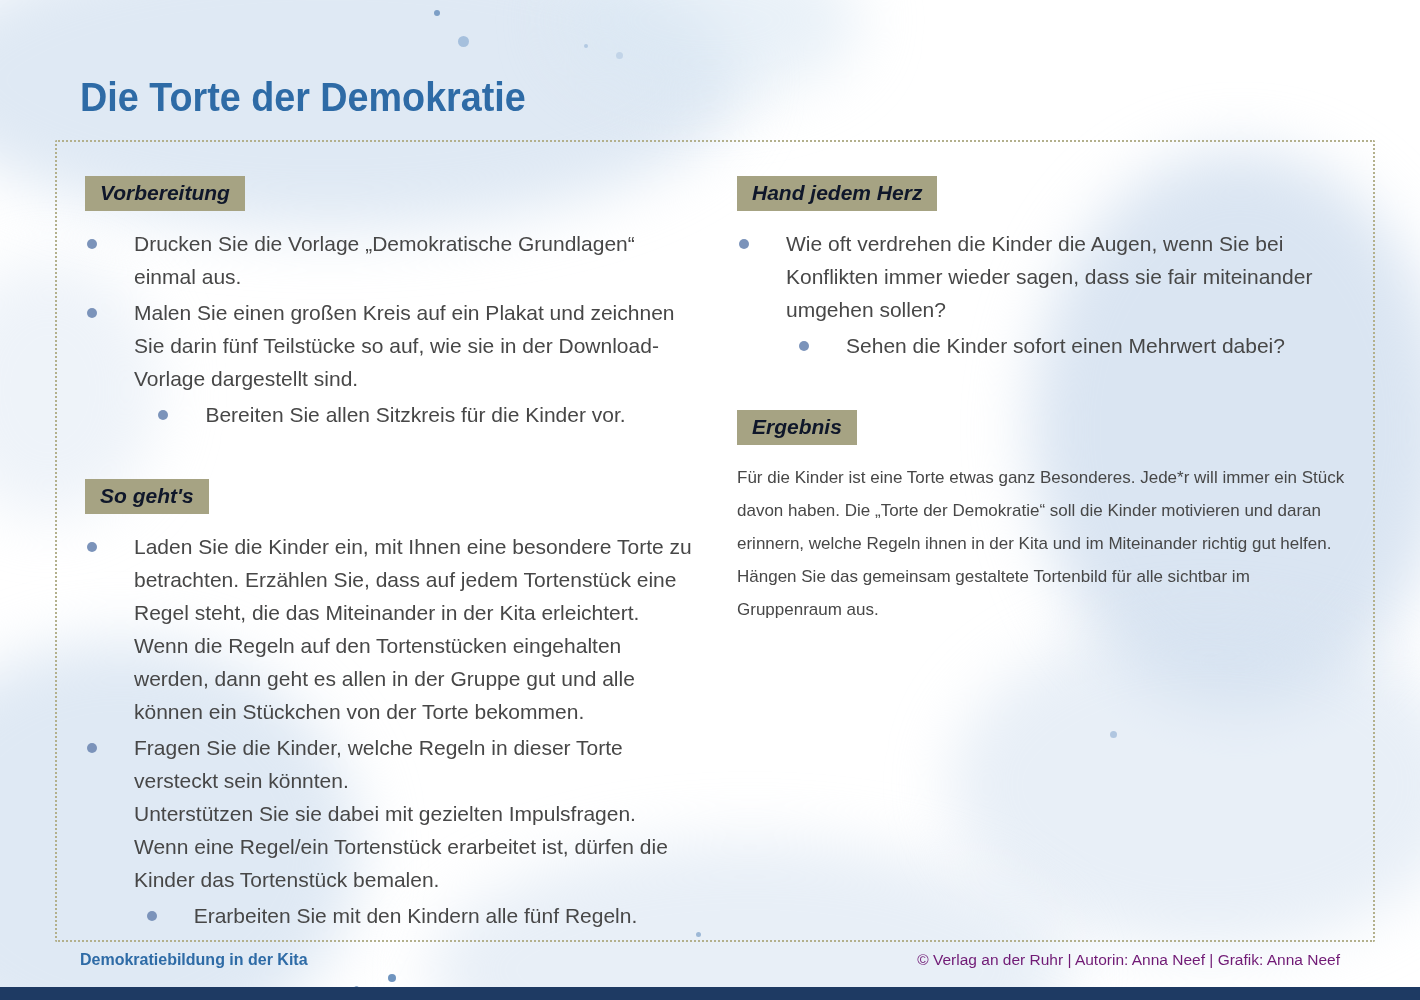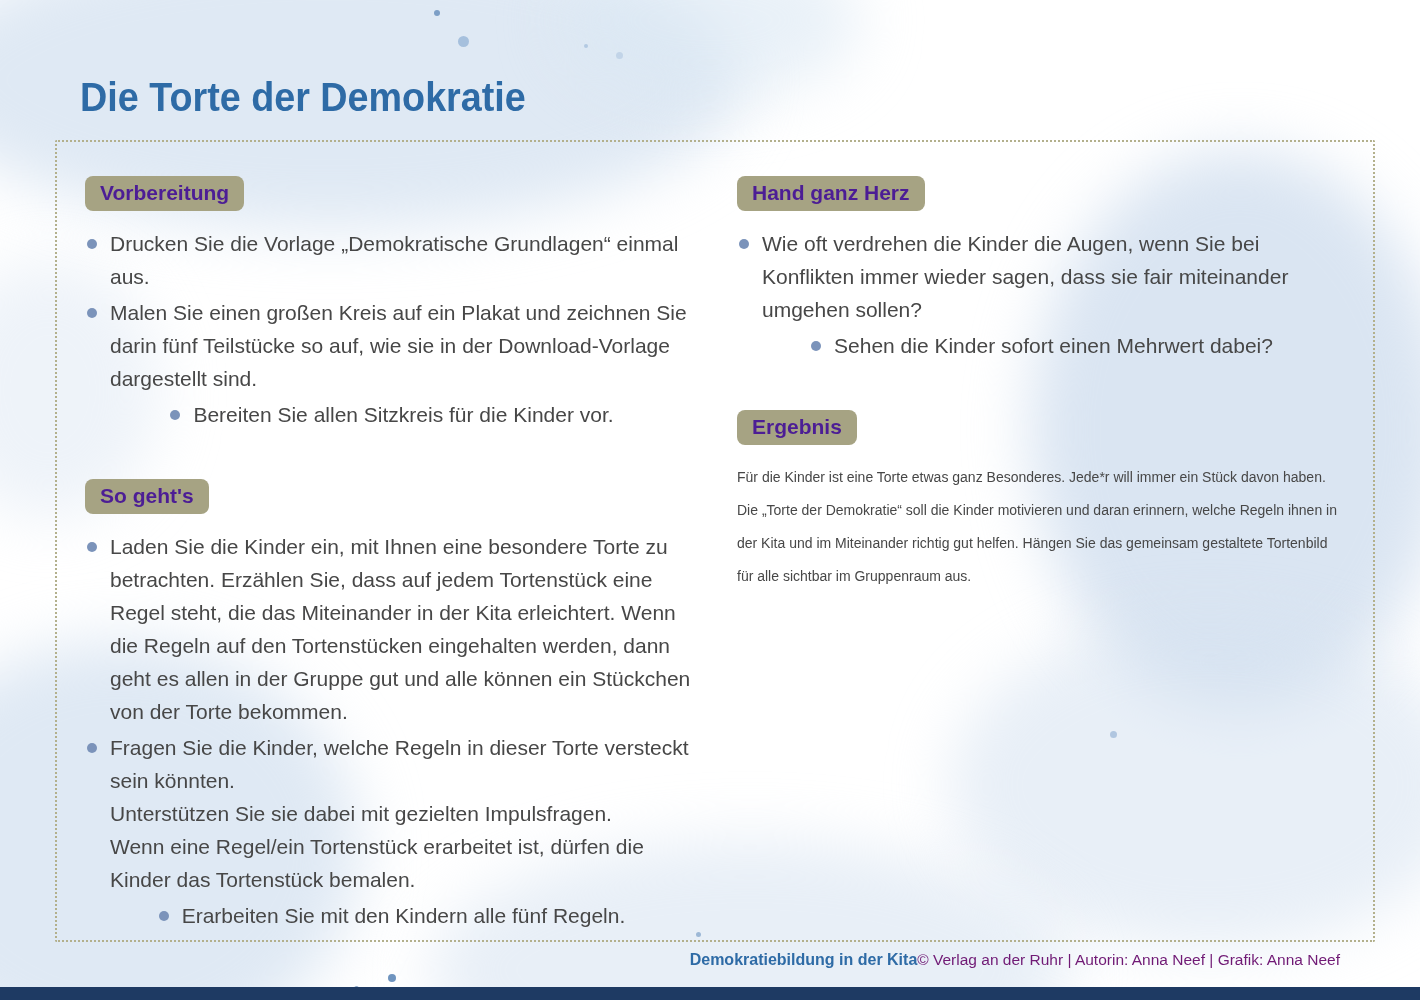--- a/index.html
+++ b/index.html
@@ -40,42 +40,42 @@
   
   .panel {
     position:absolute; left:55px; top:140px;
     width:1320px; height:802px; box-sizing:border-box;
     border:2px dotted #b3b08c; border-radius:2px;
     padding:34px 28px 0 28px;
     display:grid; grid-template-columns:612px 1fr; column-gap:40px;
   }
   section + section { margin-top:48px; }
   .badge {
-    display:inline-block; background:#a6a383; color:#4c1d95;
+    display:inline-block; background:#a6a383; color:#0f172a;
     font-weight:700; font-size:21px; line-height:1;
-    padding:6px 15px 8px; border-radius:8px;
+    padding:6px 15px 8px; border-radius:0;font-style:italic;
   }
   .bullets {
     list-style:none; margin:16px 0 0; padding:0;
     font-size:21px; line-height:33px;
   }
   .bullets li { display:flex; align-items:flex-start; }
   .bullets li + li { margin-top:3px;justify-content:center; }
   .dot {
     flex:0 0 auto; width:10px; height:10px; border-radius:50%;
     background:#7b93ba; margin:12px 13px 0 2px;
   }
-  .txt { white-space:pre-line; }
-  .para { margin:16px 0 0; font-size:14px; line-height:33px; max-width:612px; }
+  .txt { white-space:pre-line;margin-left:24px; }
+  .para { margin:16px 0 0; font-size:17px; line-height:33px; max-width:612px; }
 
   
   .footer {
     position:absolute; left:0; right:0; top:951px;
     padding:0 80px; box-sizing:border-box;
-    display:flex; justify-content:flex-end; align-items:baseline;
+    display:flex; justify-content:space-between; align-items:baseline;
   }
   .footer-series { color:#2e6ba6; font-weight:700; font-size:16px; }
   .footer-credits { color:#701a75; font-size:15.5px; }
   .bottom-bar {
     position:absolute; left:0; bottom:0; width:100%; height:13px;
     background:#1e3a63;
   }
 </style>
 </head>
 <body>
@@ -140,21 +140,21 @@
           <span class="txt">Erarbeiten Sie mit den Kindern alle fünf Regeln.</span>
         </li>
       </ul>
     </section>
 
   </div>
 
   <div class="col">
 
     <section>
-      <span class="badge">Hand ganz Herz</span>
+      <span class="badge">Hand jedem Herz</span>
       <ul class="bullets">
         <li>
           <span class="dot"></span>
           <span class="txt">Wie oft verdrehen die Kinder die Augen, wenn Sie bei Konflikten immer wieder sagen, dass sie fair miteinander umgehen sollen?</span>
         </li>
         <li>
           <span class="dot"></span>
           <span class="txt">Sehen die Kinder sofort einen Mehrwert dabei?</span>
         </li>
       </ul>

